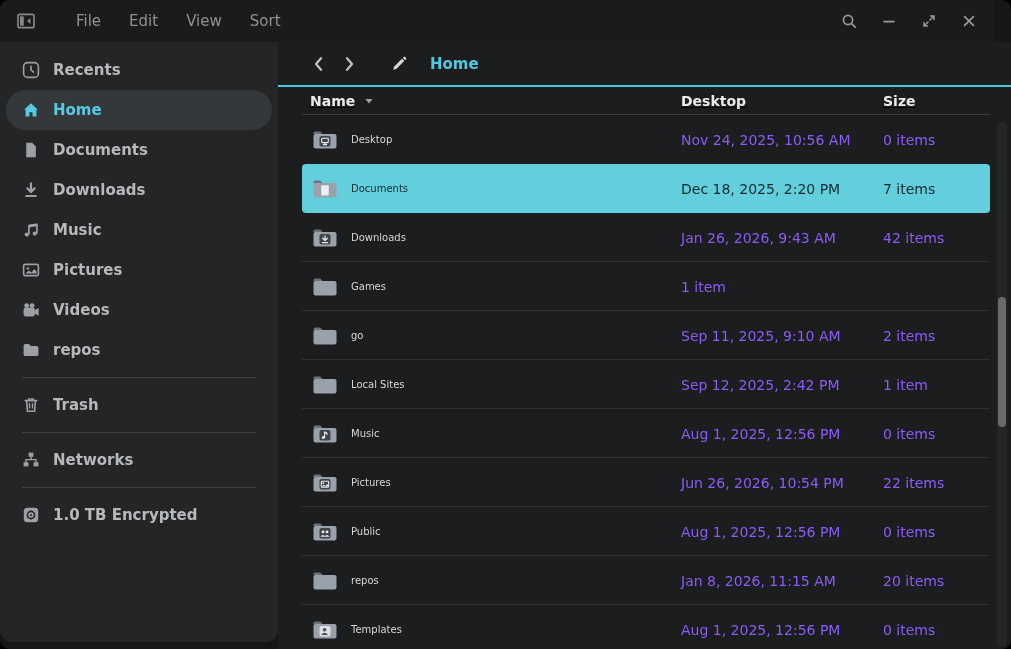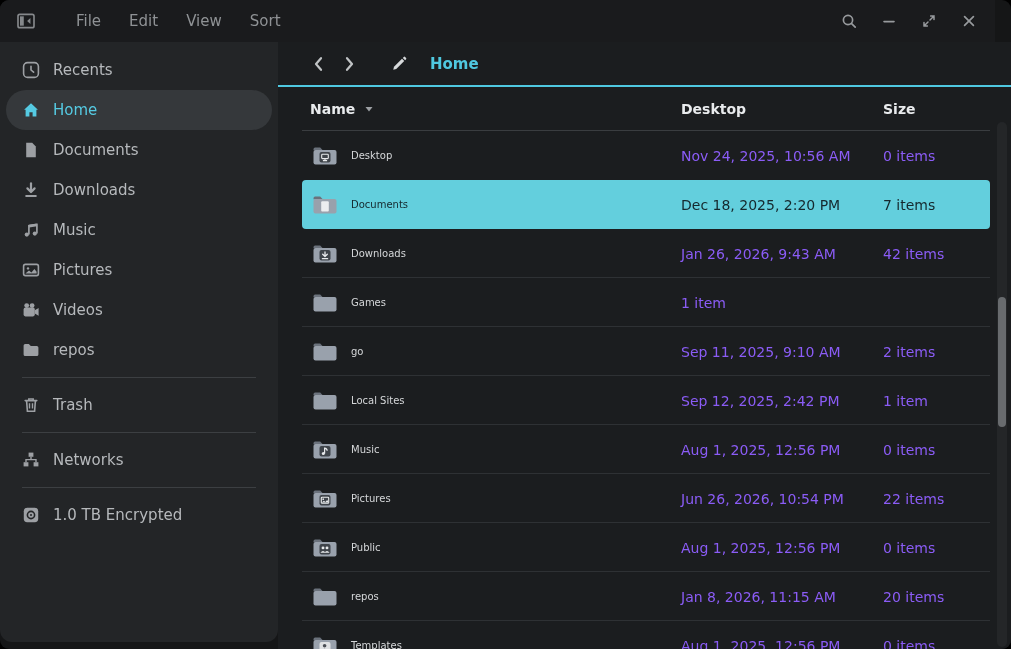--- a/index.html
+++ b/index.html
@@ -18,39 +18,39 @@
   .window-controls { margin-left:auto; display:flex; align-items:center; margin-right:8px; }
   .wc-btn { width:36px; height:30px; background:none; border:none; color:#979a9d;
             display:flex; align-items:center; justify-content:center; cursor:pointer; margin-left:4px; }
 
   
   .sidebar { position:absolute; top:42px; left:0; width:278px; bottom:7px; background:#232527;
              border-radius:0 0 12px 12px; padding-top:8px; overflow:hidden; }
   .side-item { height:40px; margin:0 6px; border-radius:20px; display:flex; align-items:center;
                padding-left:16px; cursor:pointer; }
   .side-item .icn { width:18px; height:18px; color:#9da0a4; display:flex; flex:none; }
-  .side-item .lbl { margin-left:13px; font-size:15px; color:#b6b9bc; white-space:nowrap; }
+  .side-item .lbl { margin-left:13px; font-size:15px; color:#b6b9bc; white-space:nowrap;font-weight:bold; }
   .side-item.active { background:#35383b; }
   .side-item.active .icn { color:#55cae2; }
   .side-item.active .lbl { color:#55cae2; }
   .side-divider { height:1px; background:#3c3f42; margin:7px 22px; }
 
   
   .main { position:absolute; top:42px; left:278px; right:0; bottom:0; background:#1b1d1f; }
   .toolbar { height:43px; display:flex; align-items:center; padding-left:26px; }
   .nav-btn { width:30px; height:30px; background:none; border:none; color:#c0c3c5;
              display:flex; align-items:center; justify-content:center; cursor:pointer; }
   .edit-btn { margin-left:20px; }
   .edit-btn svg { color:#d8dadc; }
   .location { margin-left:16px; font-size:15px; font-weight:bold; color:#4fc8e0; }
   .accent-line { height:2px; background:#4fc8e0; }
 
   .grid-cols { display:grid; grid-template-columns:1fr 202px 107px; align-items:center;
                margin-left:24px; margin-right:21px; }
-  .list-header { height:44px; border-bottom:1px solid #3a3d40; }
+  .list-header { height:28px; border-bottom:1px solid #3a3d40;text-decoration:underline; }
   .hdr-cell { font-size:14px; font-weight:bold; color:#e9ebed; display:flex; align-items:center; cursor:pointer; }
   .hdr-name { padding-left:8px; }
   .hdr-caret { margin-left:8px; color:#9da0a4; display:flex; }
 
   .rows { position:relative; }
   .frow { height:49px; cursor:pointer; position:relative; }
   .frow.separated::after { content:""; position:absolute; left:0; right:0; bottom:0;
                            height:1px; background:#2e3134; }
   .name-cell { display:flex; align-items:center; padding-left:10px; min-width:0; }
   .name-cell .ficon { width:26px; height:22px; flex:none; display:flex; }

